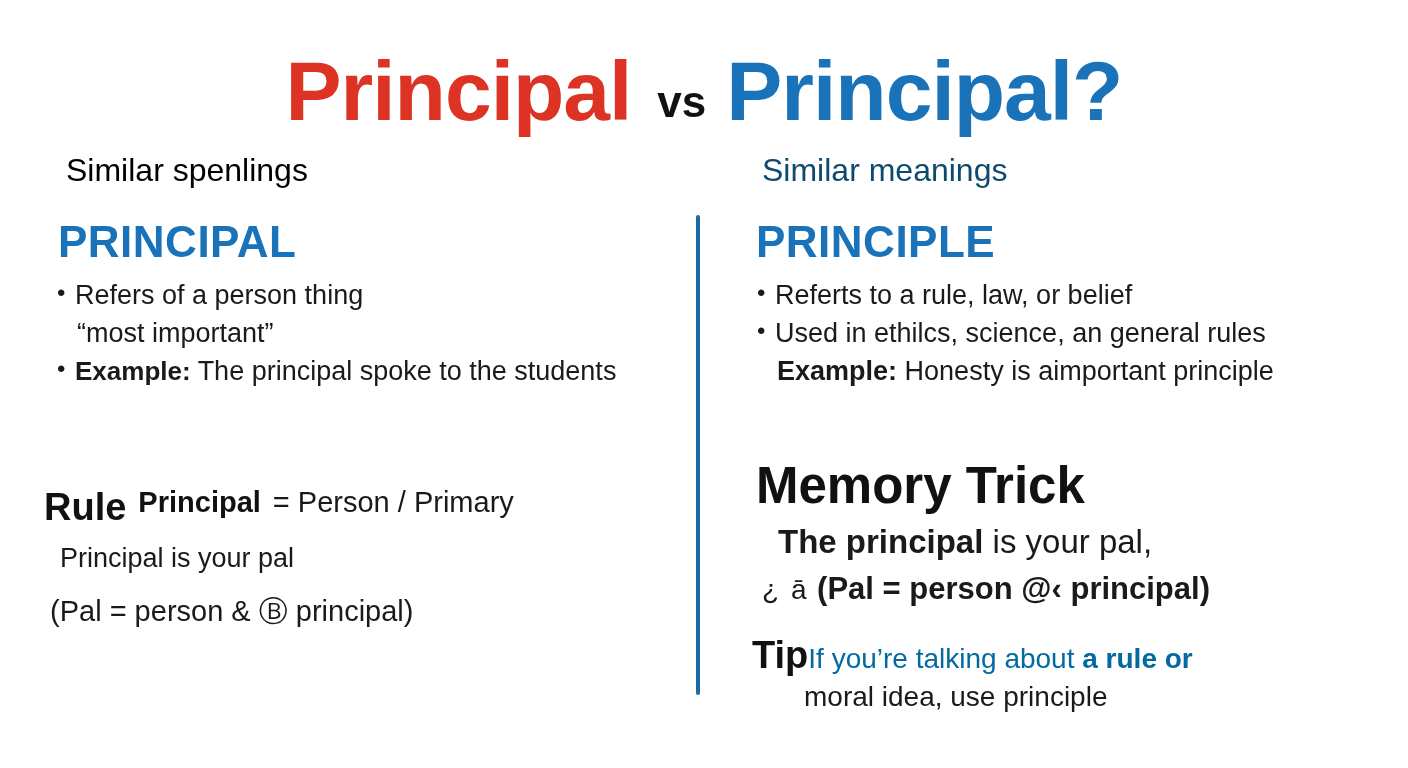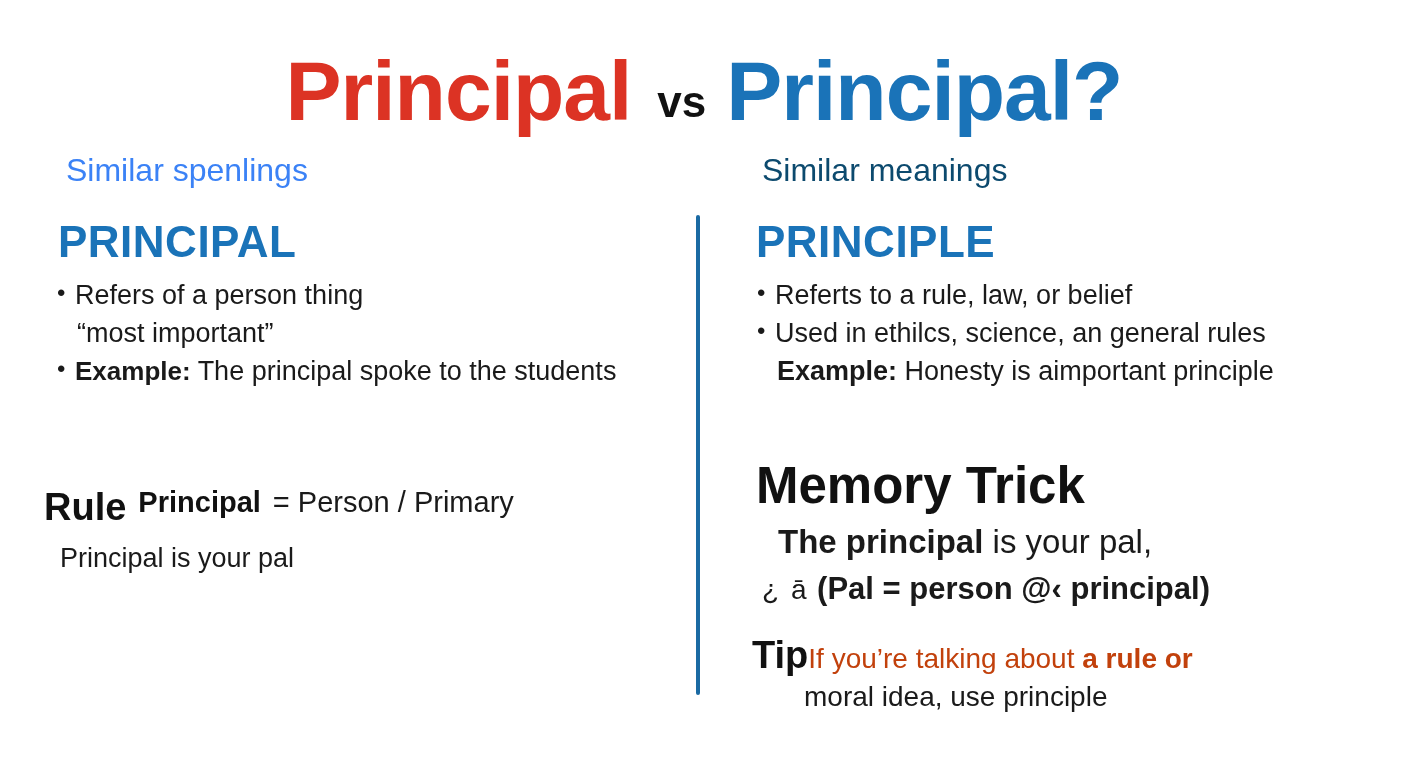--- a/index.html
+++ b/index.html
@@ -53,21 +53,21 @@
     letter-spacing: -1px;
     line-height: 0.95;
   }
 
   
   .sub-left {
     position: absolute;
     top: 152px;
     left: 66px;
     font-size: 32px;
-    color: #3b82f6;
+    color: #000000;
   }
   .sub-right {
     position: absolute;
     top: 152px;
     left: 762px;
     font-size: 32px;
     color: #0c4a6e;
   }
 
   
@@ -209,21 +209,21 @@
     display: flex;
     align-items: baseline;
   }
   .tip-word {
     font-size: 38px;
     font-weight: 700;
     color: #111;
   }
   .tip-text {
     font-size: 28px;
-    color: #c2410c;
+    color: #0369a1;
   }
   .tip-text b { font-weight: 700; }
   .tip-line2 {
     font-size: 28px;
     margin: 4px 0 0 52px;
   }
 </style>
 </head>
 <body>
 
@@ -252,20 +252,21 @@
     </ul>
   </div>
 
   <div class="rule-block">
     <div class="rule-line1">
       <span class="rule-word">Rule</span>
       <span class="rule-bold">Principal</span>
       <span class="rule-rest">= Person / Primary</span>
     </div>
     <div class="rule-line2">Principal is your pal</div>
+    <div class="rule-line3">(Pal = person &amp; Ⓑ principal)</div>
   </div>
 
   <div class="col col-right">
     <div class="col-head">PRINCIPLE</div>
     <ul class="bullets">
       <li class="dot">Referts to a rule, law, or belief</li>
       <li class="dot">Used in ethilcs, science, an general rules</li>
       <li class="ex">
         <b>Example:</b>
         <span>Honesty is aimportant principle</span>

